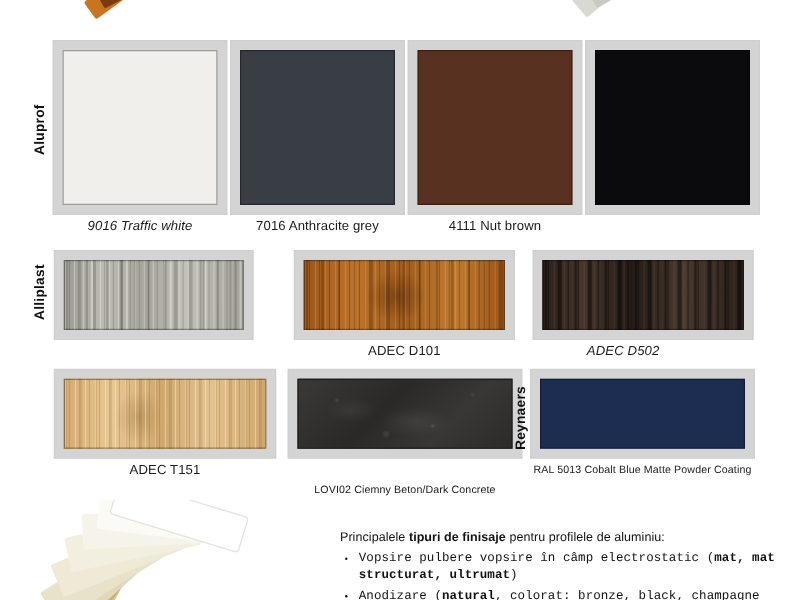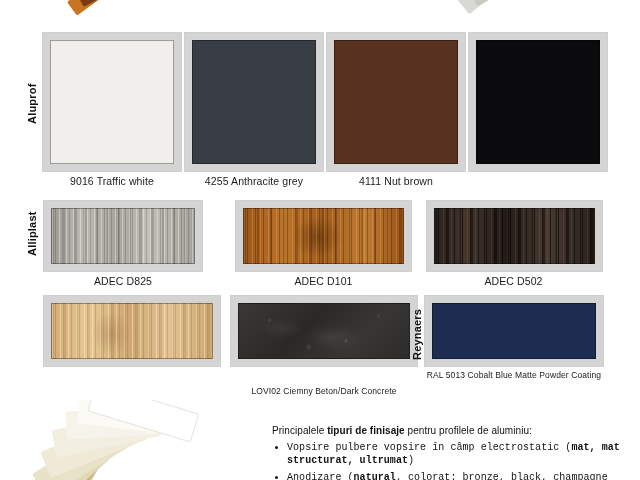--- a/index.html
+++ b/index.html
@@ -142,56 +142,56 @@
     <div class="blade" style="left:72px;top:6px;width:106px;height:28px;background:#f6f4ea;transform:rotate(-3deg);transform-origin:100% 50%;"></div>
     <div class="blade" style="left:84px;top:8px;width:106px;height:28px;background:#fbfaf4;transform:rotate(7deg);transform-origin:100% 50%;"></div>
     <div class="blade" style="left:94px;top:14px;width:106px;height:28px;background:#ffffff;transform:rotate(17deg);transform-origin:100% 50%;box-shadow:0 0 0 1px #e3e3e0;"></div>
   </div>
 
   <div class="brand-label" style="left:26px;top:62px;height:84px;">Aluprof</div>
 
   <div class="frame" style="left:43px;top:33px;width:138px;height:138px;">
     <div class="inner" id="sw-r1-0" style="background: rgb(240, 239, 235);"></div>
   </div>
-  <div class="caption" style="left:43px;top:175px;width:138px;">9016 Traffic white</div>
+  <div class="caption" style="left:43px;top:175px;width:138px;font-style:italic;">9016 Traffic white</div>
 
   <div class="frame" style="left:185px;top:33px;width:138px;height:138px;">
     <div class="inner" id="sw-r1-1" style="background: rgb(57, 62, 68);"></div>
   </div>
-  <div class="caption" style="left:185px;top:175px;width:138px;">4255 Anthracite grey</div>
+  <div class="caption" style="left:185px;top:175px;width:138px;">7016 Anthracite grey</div>
 
   <div class="frame" style="left:327px;top:33px;width:138px;height:138px;">
     <div class="inner" id="sw-r1-2" style="background: rgb(89, 49, 32);"></div>
   </div>
   <div class="caption" style="left:327px;top:175px;width:138px;">4111 Nut brown</div>
 
   <div class="frame" style="left:469px;top:33px;width:138px;height:138px;">
     <div class="inner" id="sw-r1-3" style="background: rgb(11, 11, 13);"></div>
   </div>
 
   <div class="brand-label" style="left:26px;top:203px;height:62px;">Alliplast</div>
 
   <div class="frame" style="left:44px;top:201px;width:158px;height:70px;">
     <div class="inner tex-grey-oak"></div>
   </div>
-  <div class="caption" style="left:44px;top:275px;width:158px;">ADEC D825</div>
 
   <div class="frame" style="left:236px;top:201px;width:175px;height:70px;">
     <div class="inner tex-golden-oak"></div>
   </div>
   <div class="caption" style="left:236px;top:275px;width:175px;">ADEC D101</div>
 
   <div class="frame" style="left:427px;top:201px;width:175px;height:70px;">
     <div class="inner tex-dark-oak"></div>
   </div>
-  <div class="caption" style="left:426px;top:275px;width:175px;">ADEC D502</div>
+  <div class="caption" style="left:411px;top:275px;width:175px;font-style:italic;">ADEC D502</div>
 
   <div class="frame" style="left:44px;top:296px;width:176px;height:70px;">
     <div class="inner tex-light-oak"></div>
   </div>
+  <div class="caption" style="left:44px;top:370px;width:176px;">ADEC T151</div>
 
   <div class="frame" style="left:231px;top:296px;width:186px;height:70px;">
     <div class="inner tex-concrete"></div>
   </div>
   <div class="caption small" style="left:231px;top:370px;width:186px;margin-top:16px;">LOVI02 Ciemny Beton/Dark Concrete</div>
 
   <div class="brand-label" style="left:411px;top:303px;height:62px;">Reynaers</div>
 
   <div class="frame" style="left:425px;top:296px;width:178px;height:70px;">
     <div class="inner" id="sw-r3-2" style="background: rgb(29, 45, 82);"></div>

